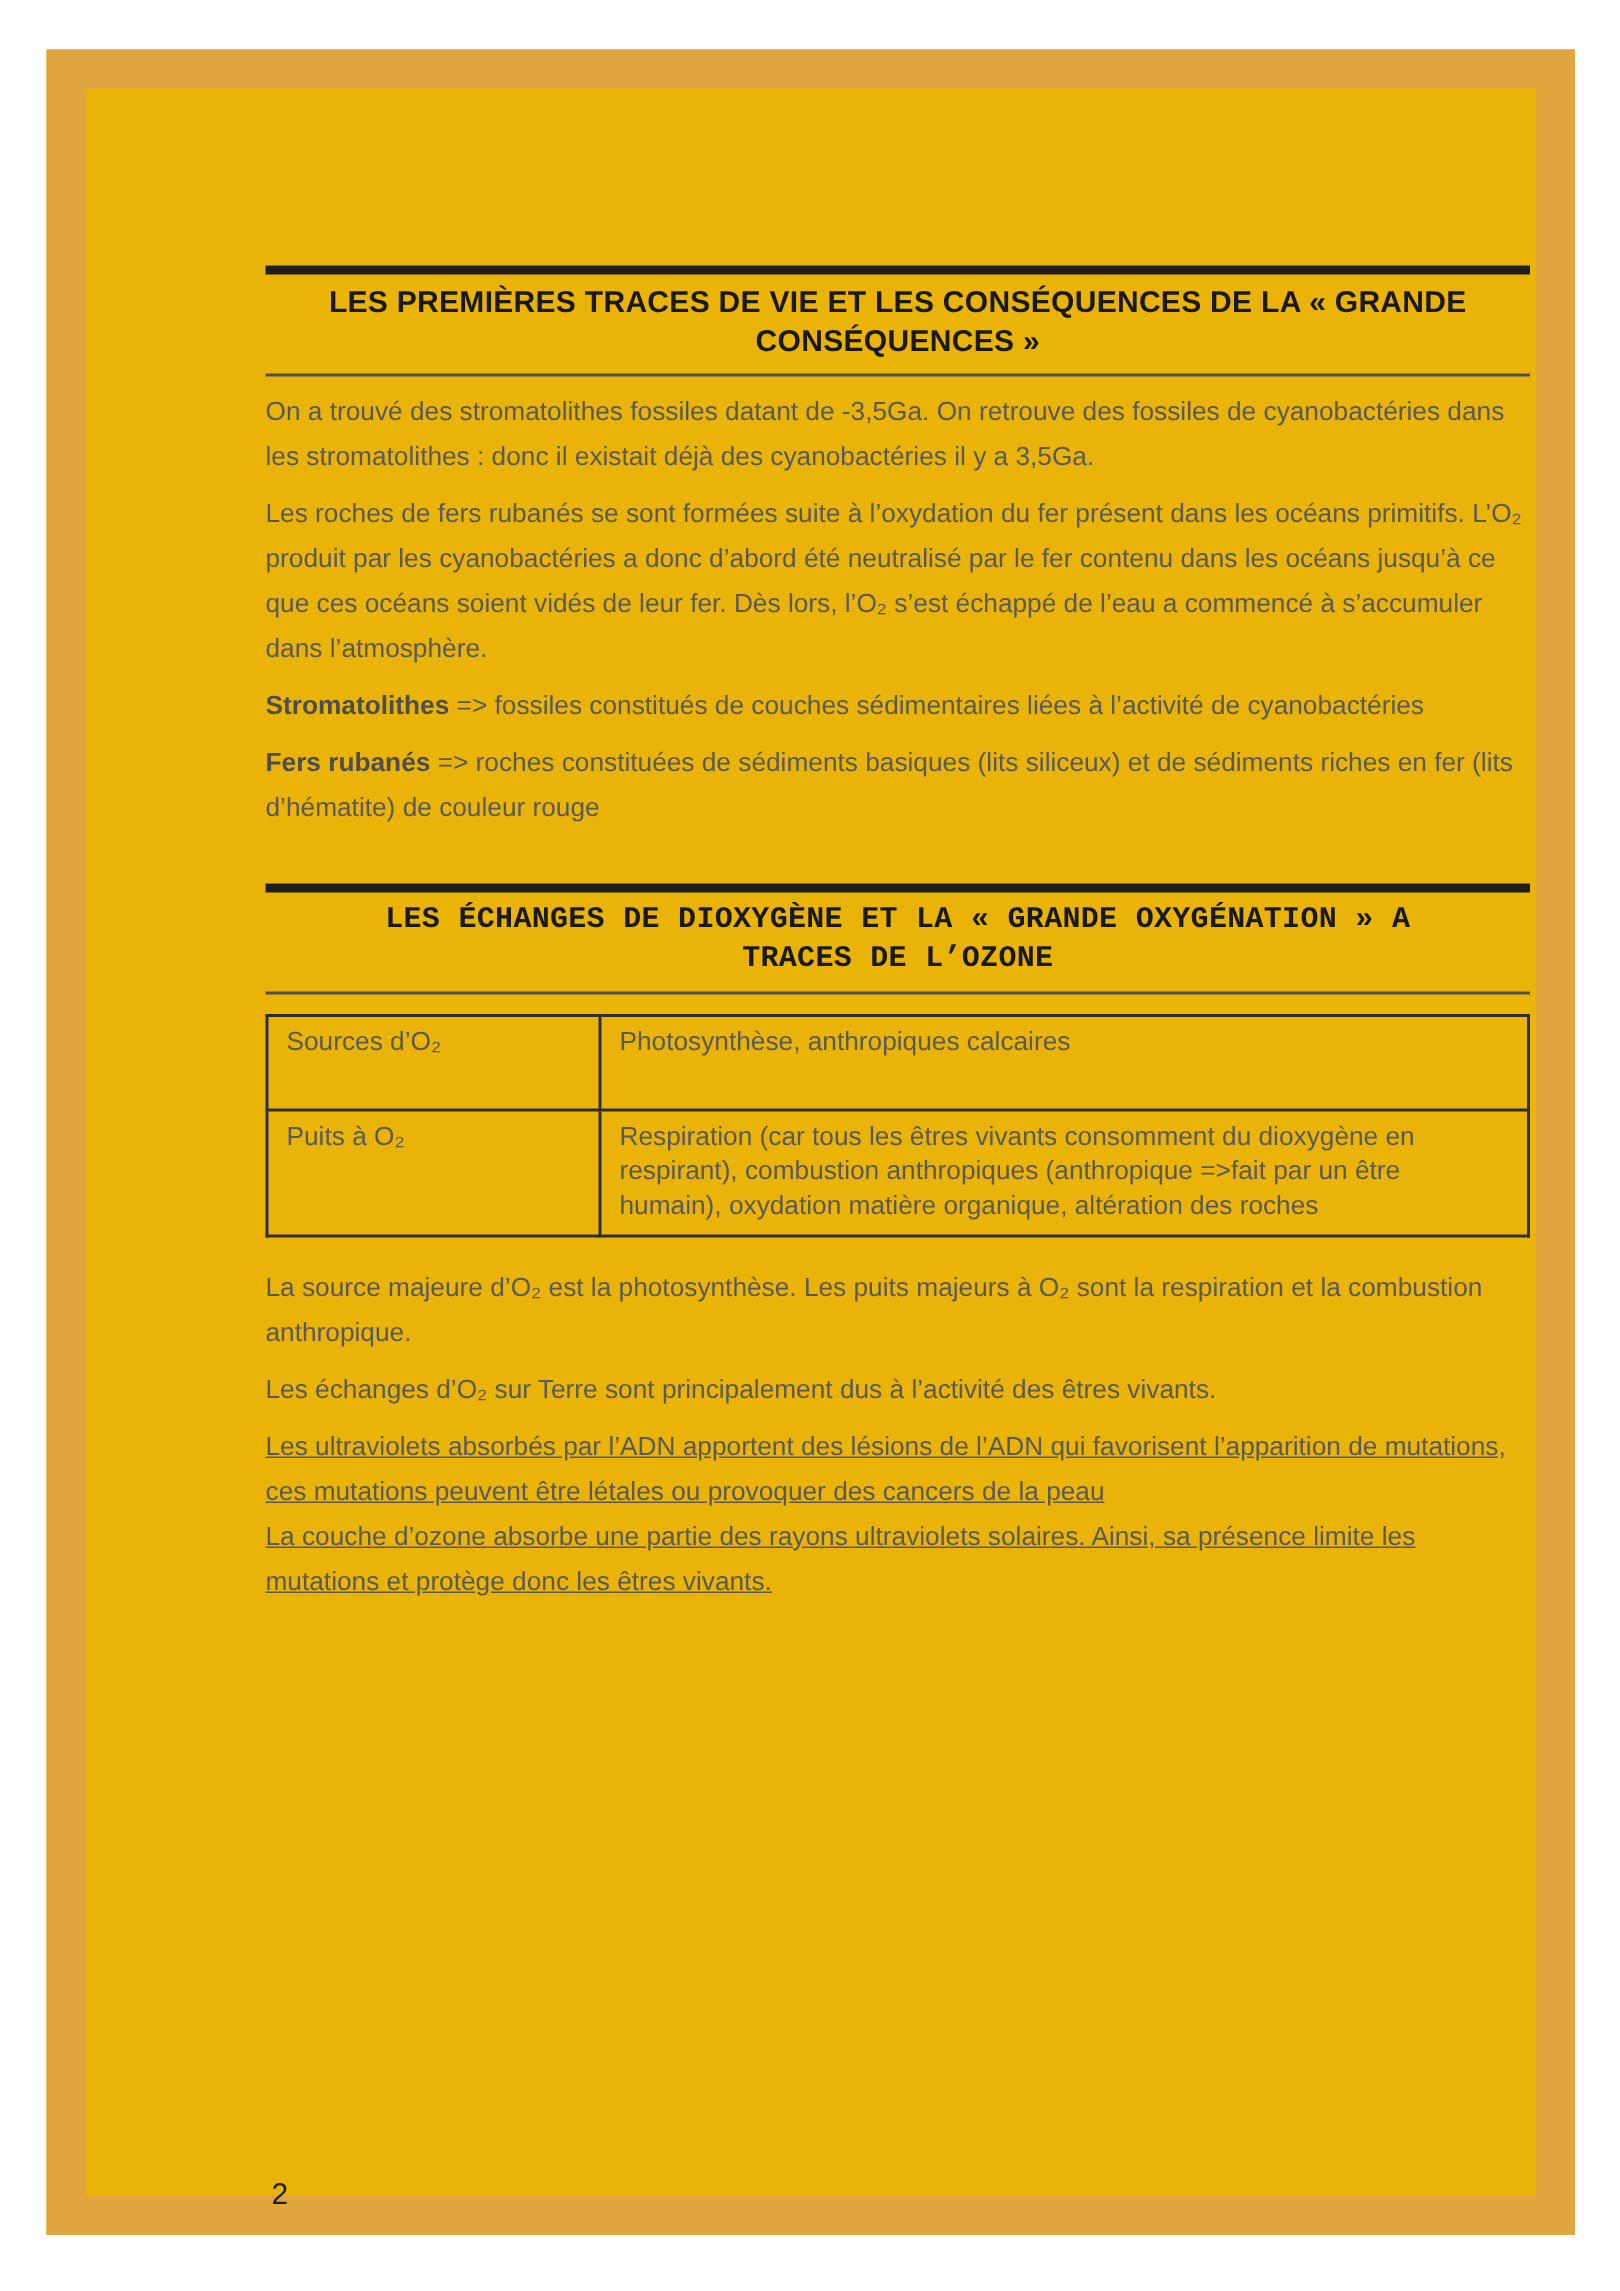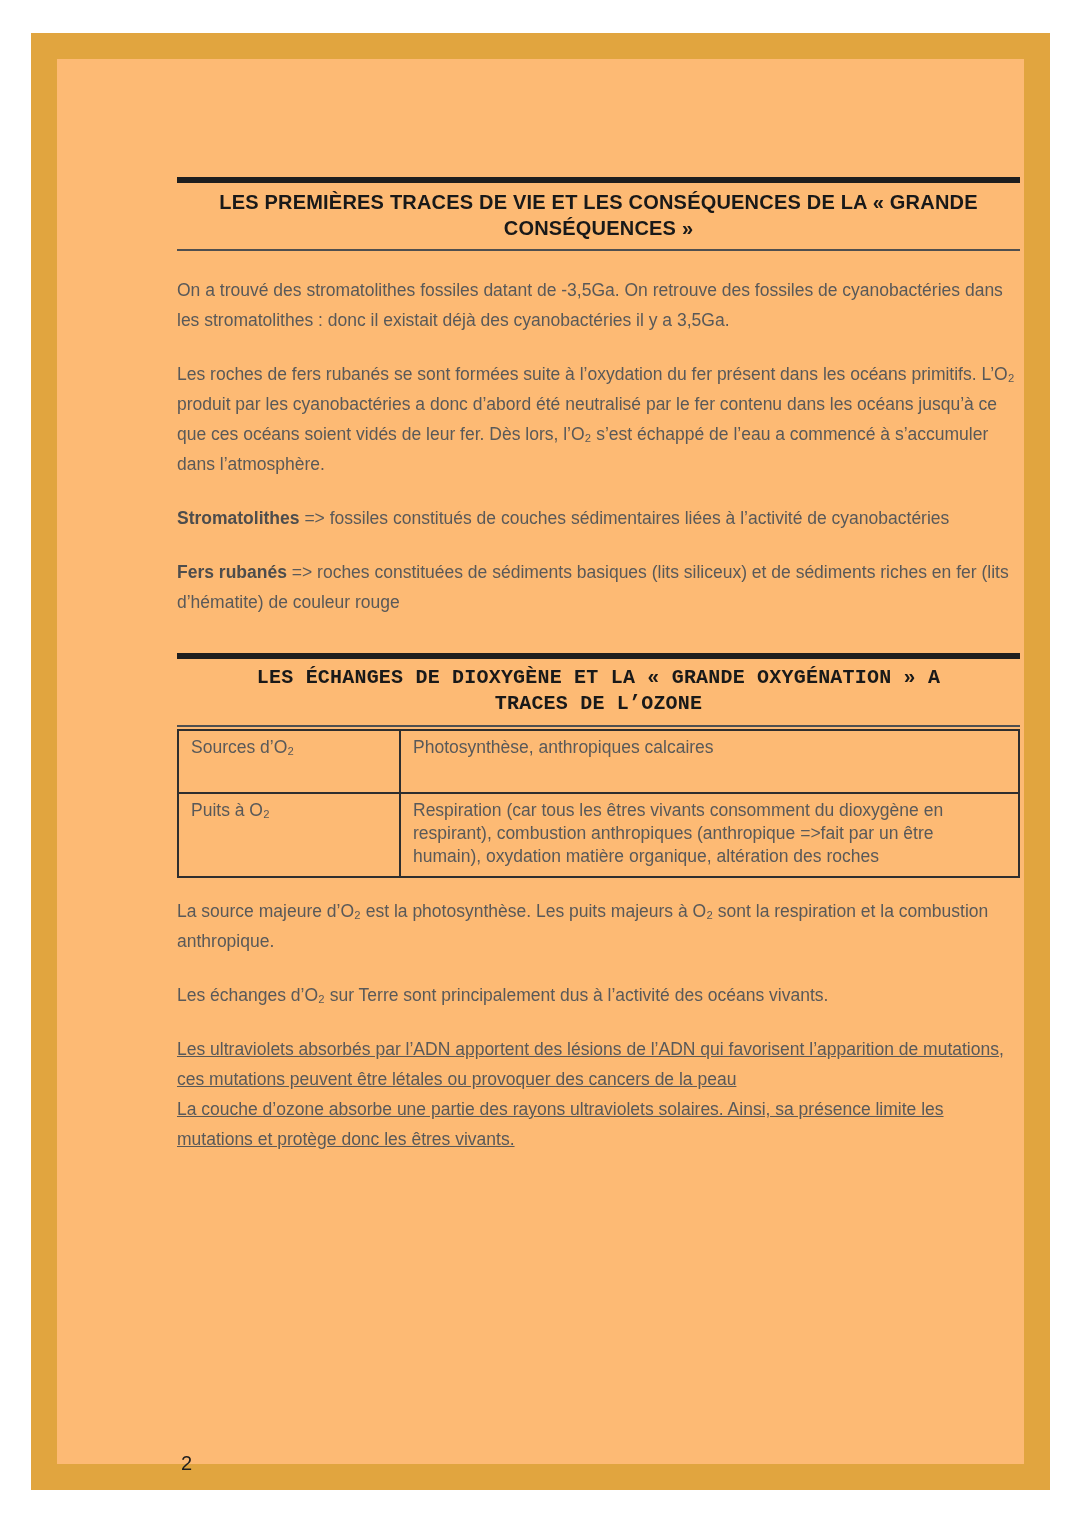--- a/index.html
+++ b/index.html
@@ -15,21 +15,21 @@
     font-family: "Liberation Sans", "DejaVu Sans", sans-serif;
   }
   .frame {
     position: absolute;
     left: 31px;
     top: 33px;
     width: 1019px;
     height: 1457px;
     box-sizing: border-box;
     border: 26px solid #E1A53F;
-    background: #fdba74;
+    background: #eab308;
   }
   .content {
     position: absolute;
     left: 120px;
     top: 118px;
     width: 843px;
   }
   .section-title {
     border-top: 6px solid #1e1e1e;
     border-bottom: 2px solid #4f4f4f;
@@ -42,37 +42,37 @@
     letter-spacing: 0.2px;
   }
   .section-title.second {
     margin-top: 36px;
     font-family: Liberation Mono, monospace;
   }
   p.body {
     font-size: 17.5px;
     line-height: 30px;
     color: #595959;
-    margin: 24px 0;
+    margin: 8px 0;
   }
   p.body.after-table {
     margin-top: 18px;
   }
   .term {
     font-weight: 700;
     color: #4d4d4d;
   }
   .prewrap {
     white-space: pre-line;
     text-decoration: underline;
   }
   table.o2-table {
     width: 100%;
     border-collapse: collapse;
-    margin: 2px 0 6px;
+    margin: 13px 0 6px;
     table-layout: fixed;
   }
   table.o2-table td {
     border: 2px solid #2e2e2e;
     font-size: 17.5px;
     line-height: 23px;
     color: #595959;
     padding: 5px 12px 8px;
     vertical-align: top;
   }
@@ -124,21 +124,21 @@
         </tr>
         <tr class="row-puits">
           <td class="label-col">Puits à O₂</td>
           <td>Respiration (car tous les êtres vivants consomment du dioxygène en respirant), combustion anthropiques (anthropique =&gt;fait par un être humain), oxydation matière organique, altération des roches</td>
         </tr>
       </tbody>
     </table>
 
     <p class="body after-table">La source majeure d’O₂ est la photosynthèse. Les puits majeurs à O₂ sont la respiration et la combustion anthropique.</p>
 
-    <p class="body">Les échanges d’O₂ sur Terre sont principalement dus à l’activité des océans vivants.</p>
+    <p class="body">Les échanges d’O₂ sur Terre sont principalement dus à l’activité des êtres vivants.</p>
 
     <p class="body prewrap">Les ultraviolets absorbés par l’ADN apportent des lésions de l’ADN qui favorisent l’apparition de mutations, ces mutations peuvent être létales ou provoquer des cancers de la peau
 La couche d’ozone absorbe une partie des rayons ultraviolets solaires. Ainsi, sa présence limite les mutations et protège donc les êtres vivants.</p>
 
   </div>
 
   <div class="page-number">2</div>
 
 </div>
 

